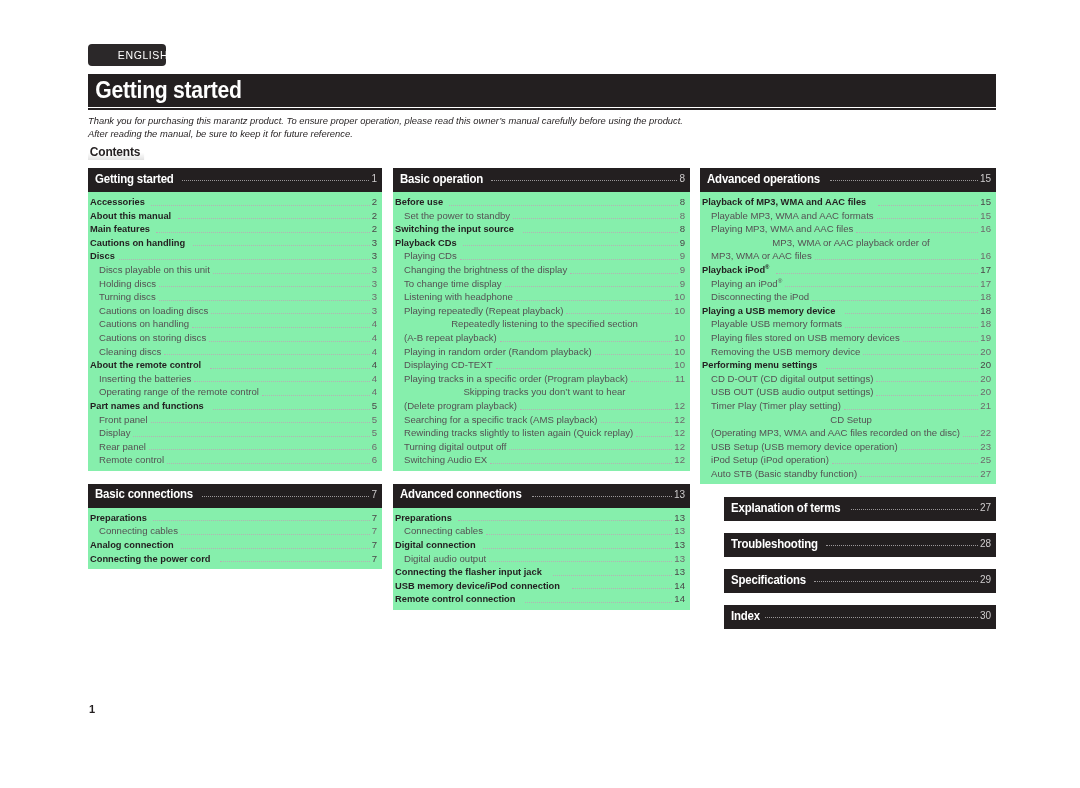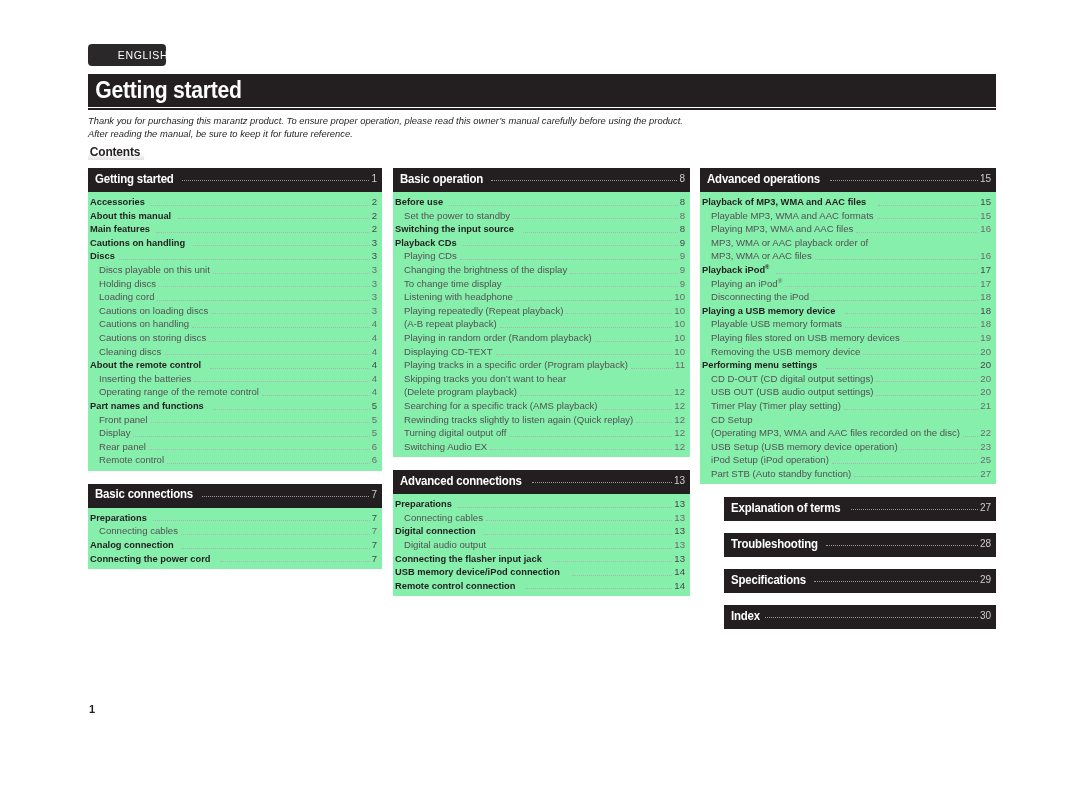--- a/index.html
+++ b/index.html
@@ -167,21 +167,21 @@
   }
 
   .entry.lv1 .label {
     font-weight: bold;
     color: #231f20;
     font-size: 9.8px;
     transform: scaleX(0.95);
     transform-origin: left bottom;
   }
   .entry.lv1 .pg { color: #4a4648; }
-  .entry.lv2 { padding-left: 9px; }
+  .entry.lv2 { padding-left: 9px; justify-content: center; }
   .entry.lv2 .label { color: #555153; font-weight: normal; }
   .entry.nopage { }
 
   sup { font-size: 6.2px; vertical-align: super; line-height: 0; }
 
   
   .section.banner-only { margin-bottom: 12px; padding-left: 24px; }
 
   
   .page-number {
@@ -251,21 +251,21 @@
             <span class="label">Discs playable on this unit</span>
             <span class="leader"></span>
             <span class="pg">3</span>
           </div>
           <div class="entry lv2">
             <span class="label">Holding discs</span>
             <span class="leader"></span>
             <span class="pg">3</span>
           </div>
           <div class="entry lv2">
-            <span class="label">Loading cord</span>
+            <span class="label">Turning discs</span>
             <span class="leader"></span>
             <span class="pg">3</span>
           </div>
           <div class="entry lv2">
             <span class="label">Cautions on loading discs</span>
             <span class="leader"></span>
             <span class="pg">3</span>
           </div>
           <div class="entry lv2">
             <span class="label">Cautions on handling</span>
@@ -402,20 +402,23 @@
           <div class="entry lv2">
             <span class="label">Listening with headphone</span>
             <span class="leader"></span>
             <span class="pg">10</span>
           </div>
           <div class="entry lv2">
             <span class="label">Playing repeatedly (Repeat playback)</span>
             <span class="leader"></span>
             <span class="pg">10</span>
           </div>
+          <div class="entry lv2 nopage">
+            <span class="label">Repeatedly listening to the specified section</span>
+          </div>
           <div class="entry lv2">
             <span class="label">(A-B repeat playback)</span>
             <span class="leader"></span>
             <span class="pg">10</span>
           </div>
           <div class="entry lv2">
             <span class="label">Playing in random order (Random playback)</span>
             <span class="leader"></span>
             <span class="pg">10</span>
           </div>
@@ -604,21 +607,21 @@
             <span class="label">USB Setup (USB memory device operation)</span>
             <span class="leader"></span>
             <span class="pg">23</span>
           </div>
           <div class="entry lv2">
             <span class="label">iPod Setup (iPod operation)</span>
             <span class="leader"></span>
             <span class="pg">25</span>
           </div>
           <div class="entry lv2">
-            <span class="label">Part STB (Auto standby function)</span>
+            <span class="label">Auto STB (Basic standby function)</span>
             <span class="leader"></span>
             <span class="pg">27</span>
           </div>
         </div>
       </div>
       <div class="section banner-only">
         <div class="sec-head">
           <span class="st">Explanation of terms</span>
           <span class="leader"></span>
           <span class="pg">27</span>

